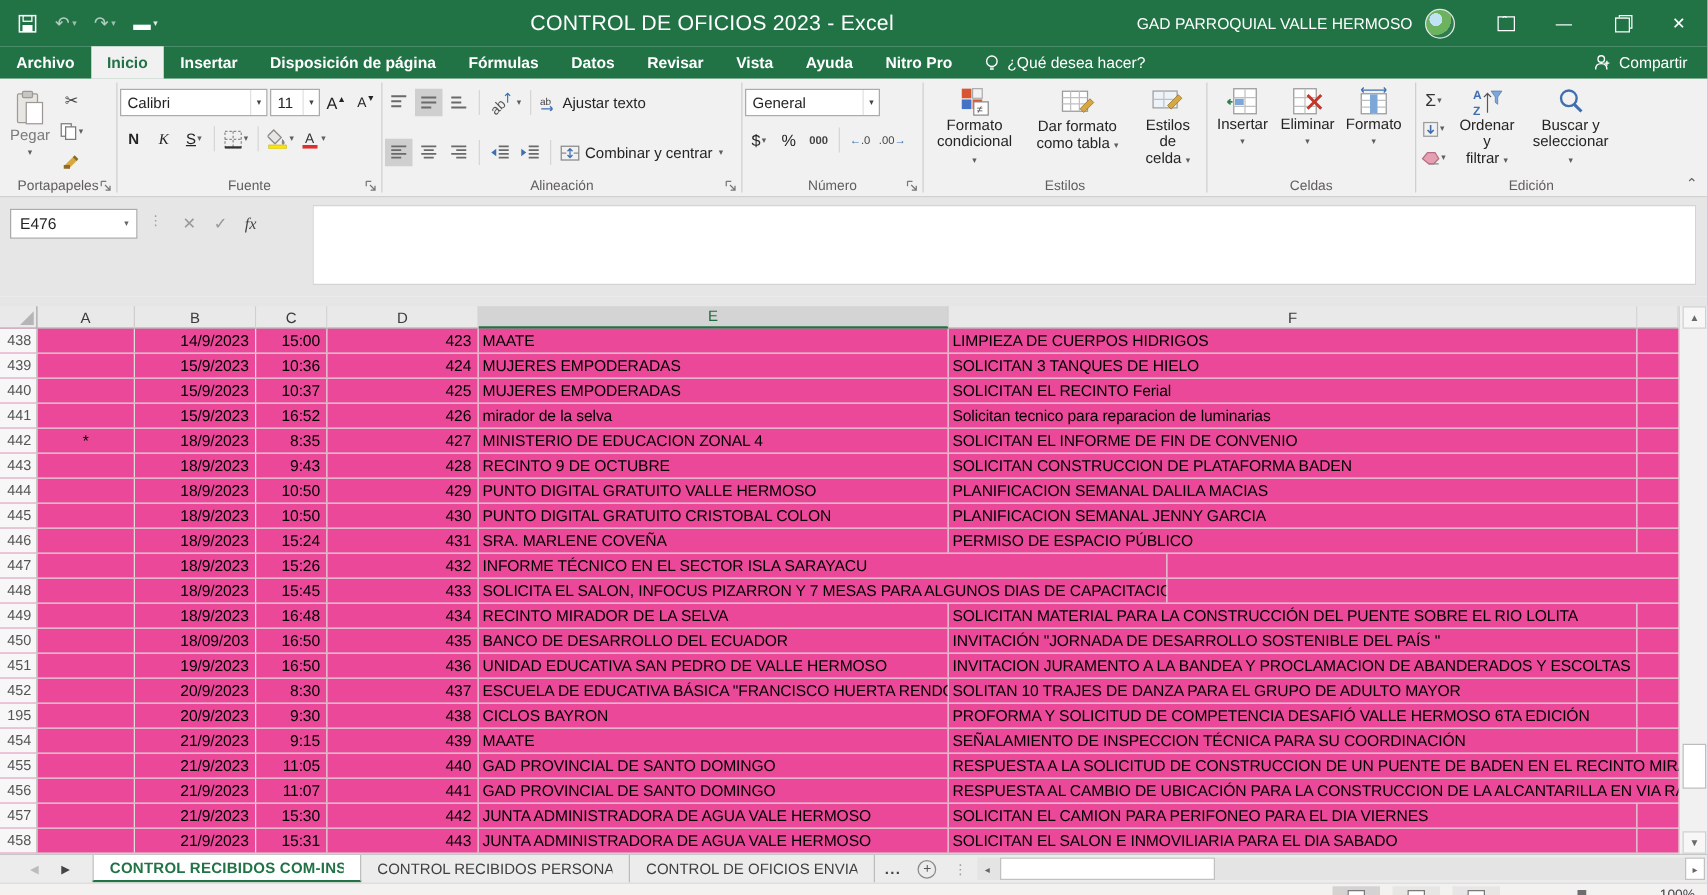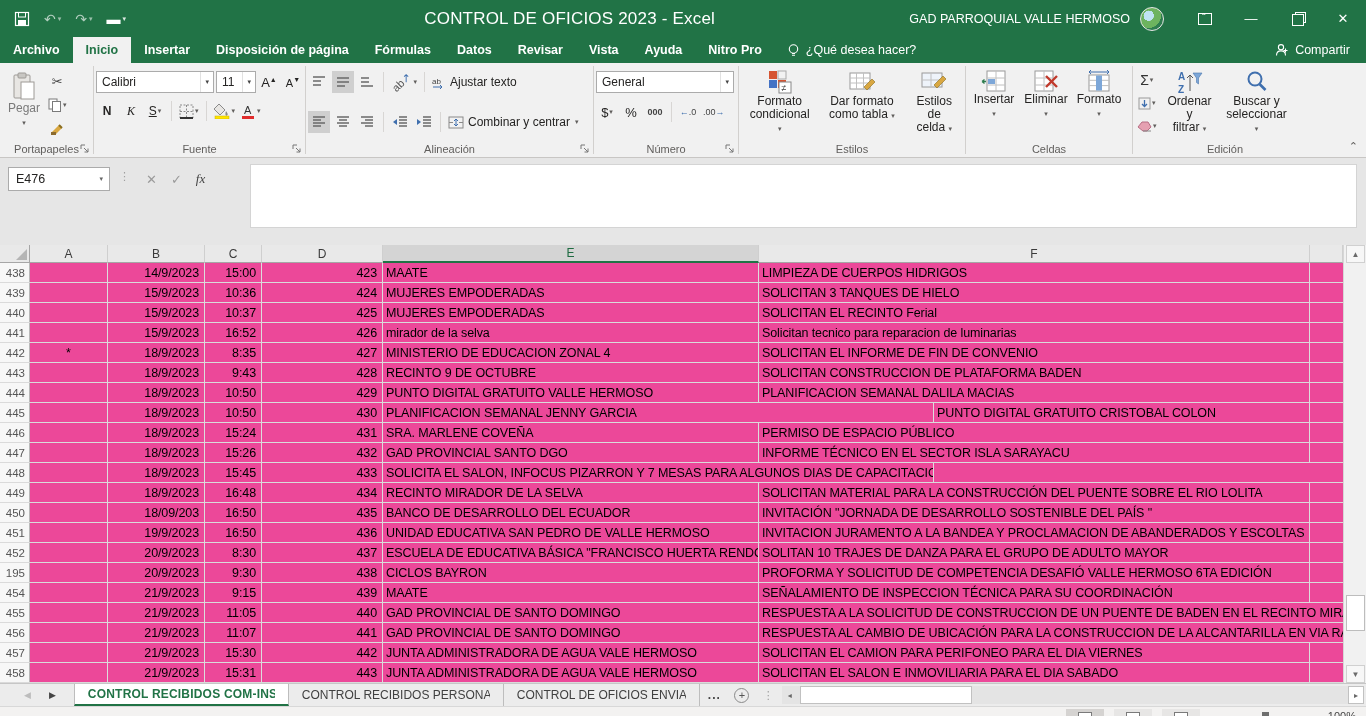--- a/index.html
+++ b/index.html
@@ -360,21 +360,21 @@
           <svg class="ic" width="10" height="10" viewBox="0 0 10 10">
             <path d="M1 1 h4 M1 1 v4" stroke="#777" fill="none"></path>
             <path d="M4 4 l4 4 M8 4.5 V8 H4.5" stroke="#777" fill="none"></path>
           </svg>
         </span>
     </div>
     <div class="gsep"></div>
 
     <div class="rgroup" style="width:144px; flex-direction:column">
       <div class="smallrow" style="margin-top:4px">
-        <span class="combo" style="width:138px">
+        <span class="combo" style="width:108px">
             <span>General</span>
             <span class="dd">▾</span>
           </span>
       </div>
       <div class="smallrow" style="margin-top:6px">
         <span class="sbtn">
             <span class="fbtn">$</span>
             <span class="dd">▾</span>
           </span>
         <span class="sbtn">
@@ -607,41 +607,40 @@
           <div class="cell ce">PUNTO DIGITAL GRATUITO VALLE HERMOSO</div>
           <div class="cell cf">PLANIFICACION SEMANAL DALILA MACIAS</div>
           <div class="cell cg"></div>
         </div>
         <div class="grow">
           <div class="rowhdr">445</div>
           <div class="cell ca"></div>
           <div class="cell cb">18/9/2023</div>
           <div class="cell cc">10:50</div>
           <div class="cell cd">430</div>
+          <div class="cell ce">PUNTO DIGITAL GRATUITO CRISTOBAL COLON</div>
           <div class="cell cf">PLANIFICACION SEMANAL JENNY GARCIA</div>
-          <div class="cell ce">PUNTO DIGITAL GRATUITO CRISTOBAL COLON</div>
           <div class="cell cg"></div>
         </div>
         <div class="grow">
           <div class="rowhdr">446</div>
           <div class="cell ca"></div>
           <div class="cell cb">18/9/2023</div>
           <div class="cell cc">15:24</div>
           <div class="cell cd">431</div>
           <div class="cell ce">SRA. MARLENE COVEÑA</div>
           <div class="cell cf">PERMISO DE ESPACIO PÚBLICO</div>
           <div class="cell cg"></div>
         </div>
         <div class="grow">
           <div class="rowhdr">447</div>
           <div class="cell ca"></div>
           <div class="cell cb">18/9/2023</div>
           <div class="cell cc">15:26</div>
           <div class="cell cd">432</div>
-          <div class="cell ce">GAD PROVINCIAL SANTO DGO</div>
           <div class="cell cf">INFORME TÉCNICO EN EL SECTOR ISLA SARAYACU</div>
           <div class="cell cg"></div>
         </div>
         <div class="grow">
           <div class="rowhdr">448</div>
           <div class="cell ca"></div>
           <div class="cell cb">18/9/2023</div>
           <div class="cell cc">15:45</div>
           <div class="cell cd">433</div>
           <div class="cell cf">SOLICITA EL SALON, INFOCUS PIZARRON Y 7 MESAS PARA ALGUNOS DIAS DE CAPACITACION</div>

